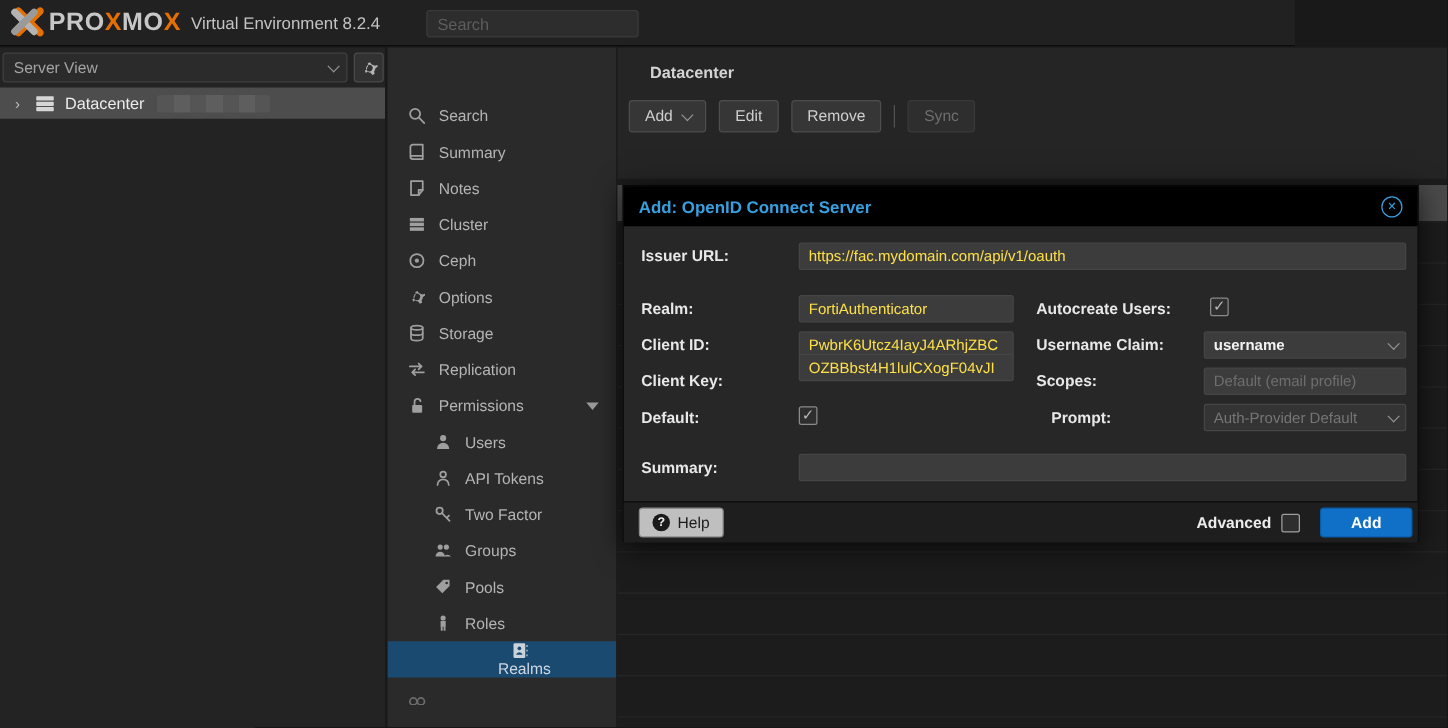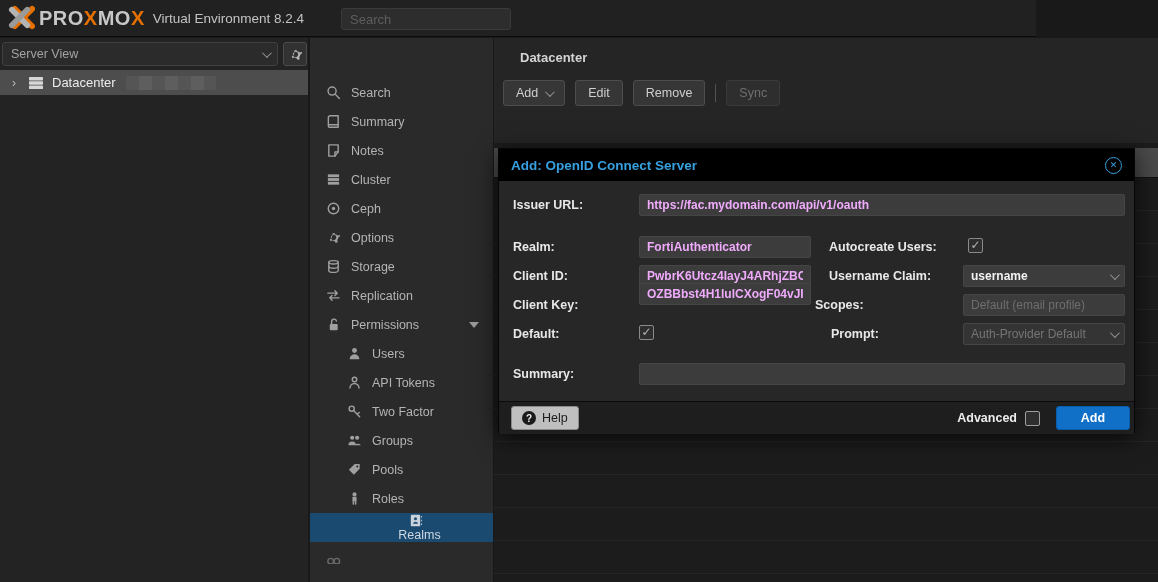--- a/index.html
+++ b/index.html
@@ -52,21 +52,21 @@
   .tbl-body { position:absolute; left:0; top:105px; width:664px; height:439px; background:#1c1c1c; }
   .tb-row { height:33px; border-bottom:1px solid #262626; cursor:pointer; }
   .tb-row.selected { height:30px; margin-top:5px; background:#4a4a4a; border-bottom:1px solid #111; }
 
   
   .modal { position:absolute; left:498px; top:148px; width:637px; height:285px; z-index:10; background:#272727; border:1px solid #060606; box-shadow:0 5px 22px rgba(0,0,0,.7); }
   .modal-header { position:absolute; left:0; top:0; width:100%; height:32px; background:#000; display:flex; align-items:center; padding:0 12px; }
   .modal-title { color:#36a0e0; font-size:13.5px; font-weight:bold; }
   .modal-close { margin-left:auto; width:17px; height:17px; border:1.5px solid #36a0e0; border-radius:50%; color:#36a0e0; font-size:9px; display:flex; align-items:center; justify-content:center; cursor:pointer; }
   .f-label { position:absolute; color:#e8e8e8; font-size:12.5px; font-weight:bold; }
-  .f-input { position:absolute; height:22px; background:#3c3c3c; border:1px solid #454545; border-radius:2px; color:#f0abfc; font-size:12px; font-weight:bold; padding:0 7px; outline:none; white-space:nowrap; overflow:hidden; }
+  .f-input { position:absolute; height:22px; background:#3c3c3c; border:1px solid #454545; border-radius:2px; color:#fde047; font-size:12px; font-weight:normal; padding:0 7px; outline:none; white-space:nowrap; overflow:hidden; }
   .f-input::placeholder { color:#6e6e6e; font-weight:normal; }
   .combo { position:absolute; height:22px; background:#3c3c3c; border:1px solid #454545; border-radius:2px; display:flex; align-items:center; padding:0 7px; color:#f2f2f2; font-size:12px; font-weight:bold; cursor:pointer; }
   .combo.disabled { background:#343434; color:#757575; font-weight:normal; cursor:default; }
   .chev { width:7px; height:7px; border-right:1.6px solid #949494; border-bottom:1.6px solid #949494; transform:rotate(45deg) translateY(-2px); display:inline-block; }
   .combo .chev { margin-left:auto; }
   .checkbox { position:absolute; width:15px; height:15px; background:#2e2e2e; border:1px solid #8a8a8a; border-radius:2px; display:flex; align-items:center; justify-content:center; color:#b9b9b9; font-size:12px; cursor:pointer; }
   .checkbox.checked::after { content:"\2713"; margin-top:-2px; }
   .modal-footer { position:absolute; left:0; top:252px; width:100%; height:33px; background:#1e1e1e; border-top:1px solid #0b0b0b; display:flex; align-items:center; padding:0 4px 0 12px; }
   .help-btn { height:24px; background:#bfbfbf; border:1px solid #8a8a8a; border-radius:3px; display:flex; align-items:center; gap:6px; padding:0 10px; color:#1c1c1c; font-size:12.5px; cursor:pointer; }
   .help-badge { width:14px; height:14px; border-radius:50%; background:#1a1a1a; color:#eee; font-size:10px; font-weight:bold; display:flex; align-items:center; justify-content:center; }
@@ -344,26 +344,26 @@
     <span class="f-label" style="left:14px; top:120px;">Client ID:</span>
     <input class="f-input" style="left: 140px; top: 116px; width: 172px;" value="PwbrK6Utcz4IayJ4ARhjZBC">
     <span class="f-label" style="left:330px; top:120px;">Username Claim:</span>
     <div class="combo" style="left:464px; top:116px; width:162px;">
       <span>username</span>
         <span class="chev"></span>
     </div>
 
     <span class="f-label" style="left:14px; top:149px;">Client Key:</span>
     <input class="f-input" style="left: 140px; top: 134px; width: 172px;" value="OZBBbst4H1lulCXogF04vJI">
-    <span class="f-label" style="left:316px; top:149px;text-align:center;">Scopes:</span>
+    <span class="f-label" style="left:330px; top:149px;text-align:center;">Scopes:</span>
     <input class="f-input" style="left: 464px; top: 145px; width: 162px;" placeholder="Default (email profile)">
 
     <span class="f-label" style="left:14px; top:178px;">Default:</span>
     <span class="checkbox checked" style="left:140px; top:176px;"></span>
-    <span class="f-label" style="left:312px; top:178px;padding-left:20px;">Prompt:</span>
+    <span class="f-label" style="left:322px; top:178px;padding-left:20px;">Prompt:</span>
     <div class="combo disabled" style="left:464px; top:174px; width:162px;">
       <span>Auth-Provider Default</span>
         <span class="chev"></span>
     </div>
 
     <span class="f-label" style="left:14px; top:218px;">Summary:</span>
     <input class="f-input" style="left: 140px; top: 214px; width: 486px;" value="">
 
     <div class="modal-footer">
       <div class="help-btn">

